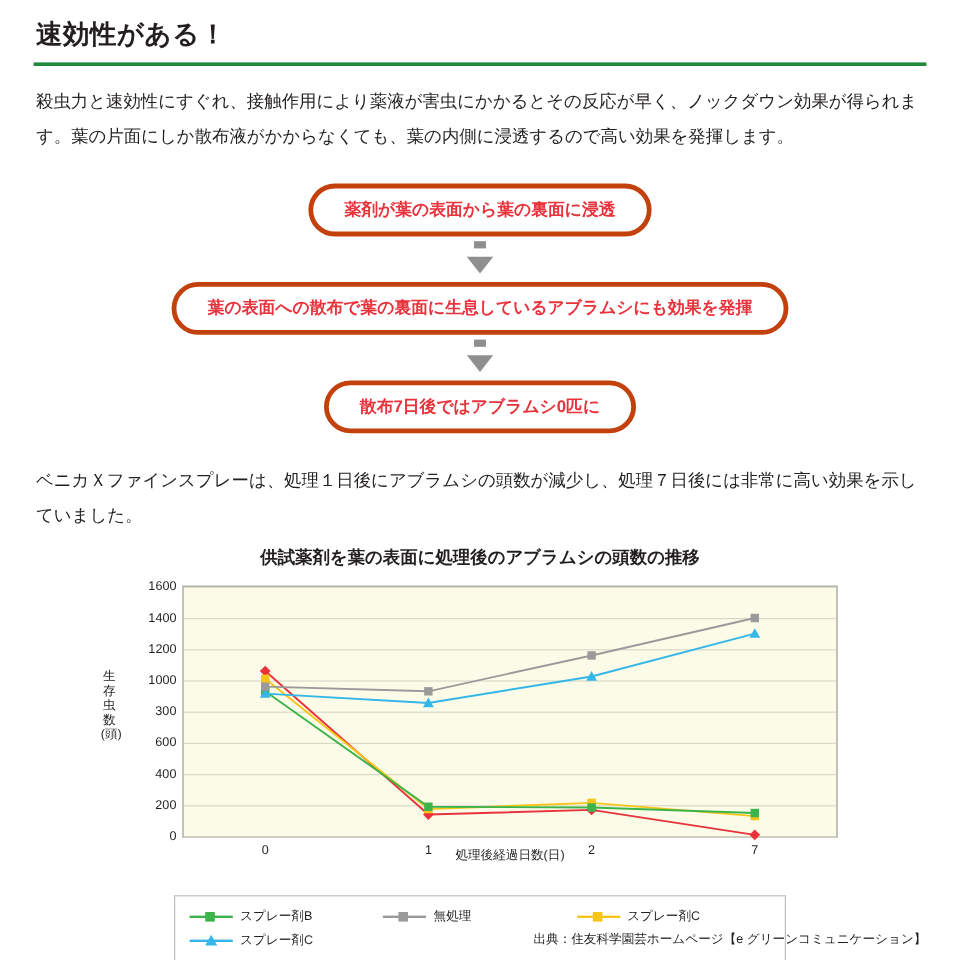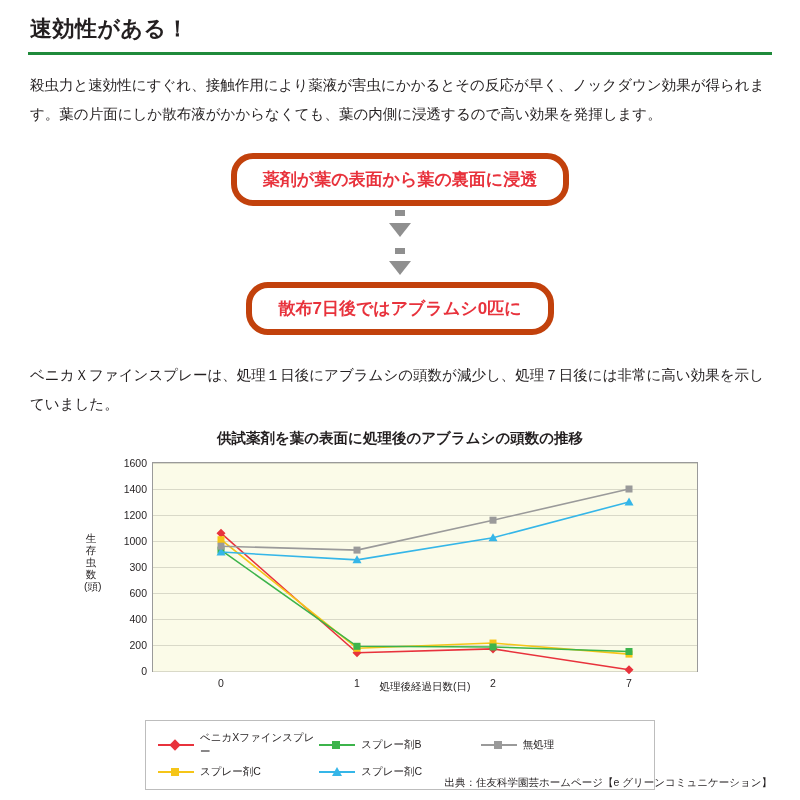--- a/index.html
+++ b/index.html
@@ -43,25 +43,25 @@
     padding: 0 2px;
   }
   
   .flow {
     margin-top: 24px;
     display: flex;
     flex-direction: column;
     align-items: center;
   }
   .pill {
-    border: 6px solid #c2410c;
+    border: 4px solid #c2410c;
     border-radius: 22px;
     color: #e8323c;
     font-weight: bold;
-    font-size: 17px;
+    font-size: 14px;
     padding: 9px 26px;
     background: #ffffff;
     text-align: center;
     white-space: nowrap;
   }
   .arrow-down {
     width: 0;
     height: 0;
     border-left: 11px solid transparent;
     border-right: 11px solid transparent;
@@ -230,20 +230,21 @@
   <div class="heading-rule"></div>
 
   <div class="intro">殺虫力と速効性にすぐれ、接触作用により薬液が害虫にかかるとその反応が早く、ノックダウン効果が得られます。葉の片面にしか散布液がかからなくても、葉の内側に浸透するので高い効果を発揮します。</div>
 
   <div class="flow">
     <div class="pill">薬剤が葉の表面から葉の裏面に浸透</div>
     <div class="arrow-wrap">
       <div class="arrow-stem"></div>
       <div class="arrow-down"></div>
     </div>
+    <div class="pill">葉の表面への散布で葉の裏面に生息しているアブラムシにも効果を発揮</div>
     <div class="arrow-wrap">
       <div class="arrow-stem"></div>
       <div class="arrow-down"></div>
     </div>
     <div class="pill">散布7日後ではアブラムシ0匹に</div>
   </div>
 
   <div class="para2">ベニカＸファインスプレーは、処理１日後にアブラムシの頭数が減少し、処理７日後には非常に高い効果を示していました。</div>
 
   <div class="chart-block">
@@ -303,27 +304,20 @@
             <rect x="336.5" y="53.70000000000002" width="7" height="7" fill="#9a9a9a"></rect>
             <rect x="472.5" y="22.5" width="7" height="7" fill="#9a9a9a"></rect>
           </svg>
         </div>
       <div class="axis-title-x">処理後経過日数(日)</div>
     </div>
 
     <div class="legend" id="legend">
         <div class="legend-item">
           <span class="legend-swatch">
-            <span class="lsline" style="background: rgb(232, 50, 60);"></span>
-            <span class="lsmark mark-diamond" style="background: rgb(232, 50, 60);"></span>
-          </span>
-          <span>ベニカXファインスプレー</span>
-        </div>
-        <div class="legend-item">
-          <span class="legend-swatch">
             <span class="lsline" style="background: rgb(60, 180, 75);"></span>
             <span class="lsmark" style="background: rgb(60, 180, 75);"></span>
           </span>
           <span>スプレー剤B</span>
         </div>
         <div class="legend-item">
           <span class="legend-swatch">
             <span class="lsline" style="background: rgb(154, 154, 154);"></span>
             <span class="lsmark" style="background: rgb(154, 154, 154);"></span>
           </span>

